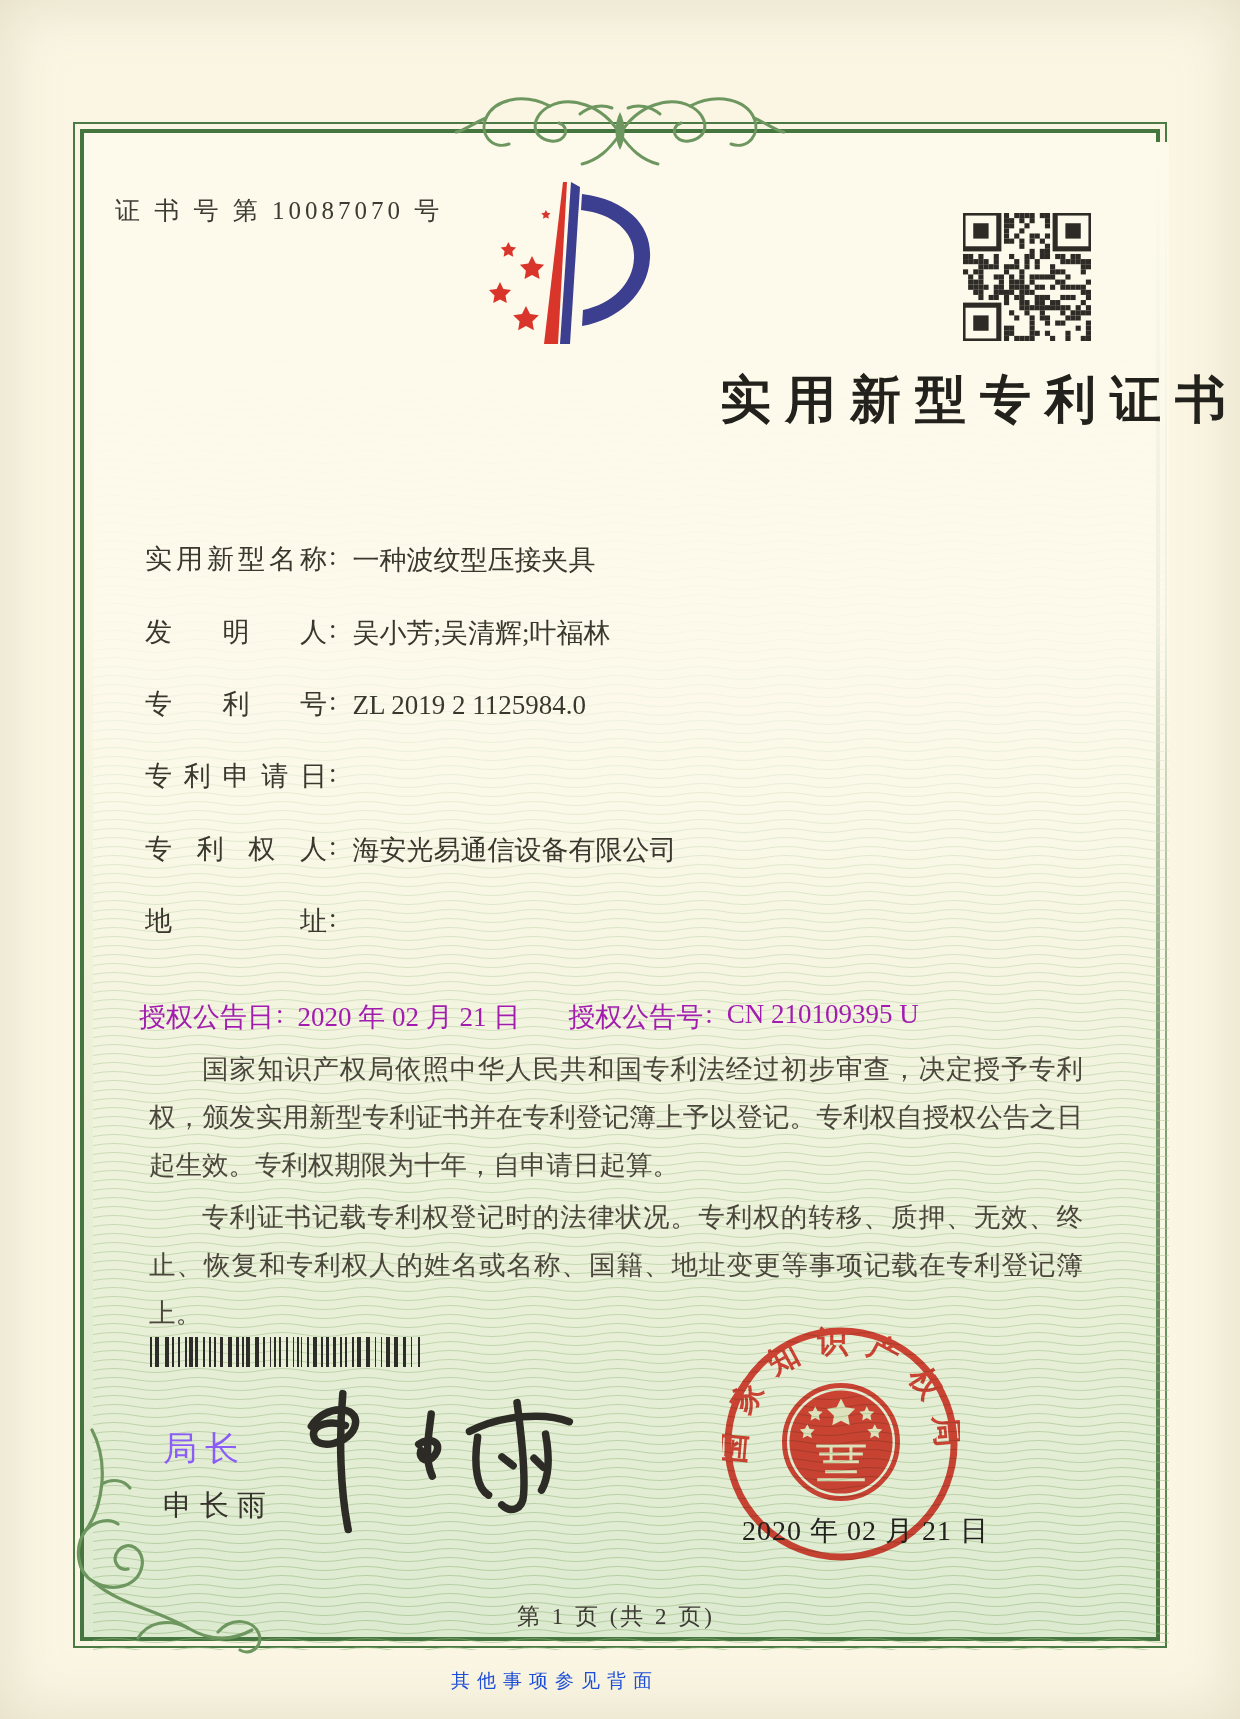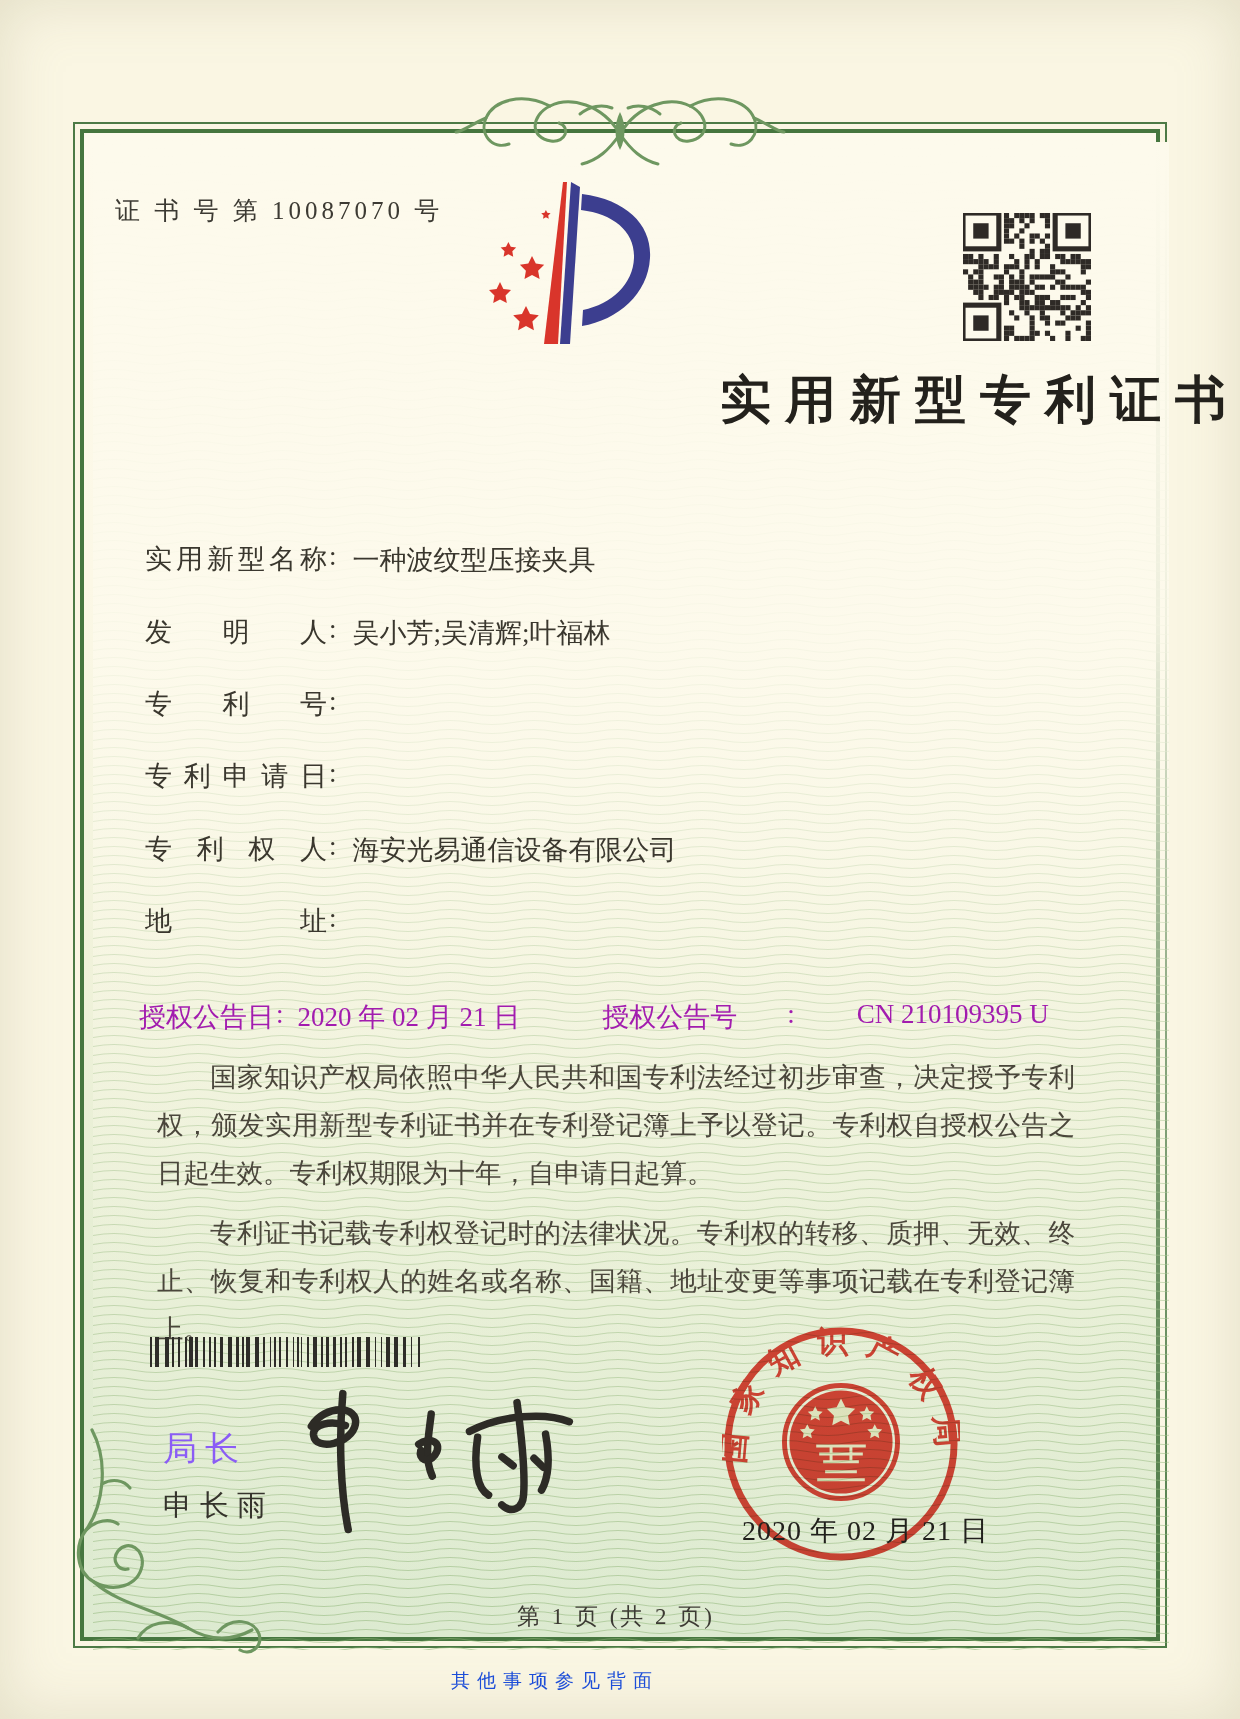--- a/index.html
+++ b/index.html
@@ -29,26 +29,26 @@
     font-size:51px;font-weight:bold;letter-spacing:14px;color:#23211c;
   }
   
   .f-row{position:absolute;left:145px;font-size:27px;display:flex;align-items:flex-start;color:#3a372e;}
   .f-label{display:inline-block;width:182px;text-align:justify;text-align-last:justify;flex:none;}
   .f-colon{flex:none;margin:0 16px 0 2px;}
   .f-value{white-space:pre-line;line-height:1.45;}
   .row1{top:541px}.row2{top:614px}.row3{top:686px}.row4{top:758px}.row5{top:831px}.row6{top:903px}
   .grant-row{position:absolute;left:139px;top:999px;width:950px;font-size:27px;display:flex;color:#a21caf;}
   .grant-pair{display:flex;}
-  .grant-pair.right{margin-left:82px;gap:48px;}
+  .grant-pair.right{margin-left:48px;}
   .g-colon{margin:0 14px 0 2px;}
   
   .paras{position:absolute;left:145px;width:942px;top:1041px;font-size:26.5px;line-height:48px;
          text-align:justify;color:#4a463b;}
-  .paras p{margin:12px;text-indent:2em;}
+  .paras p{margin:4px;text-indent:2em;}
   
   .barcode{position:absolute;left:150px;top:1337px;width:270px;height:30px;}
   .signer-title{position:absolute;left:163px;top:1426px;font-size:34px;letter-spacing:8px;color:#8b5cf6;}
   .signer-name{position:absolute;left:163px;top:1486px;font-size:29px;letter-spacing:8px;color:#35332c;}
   .signature{position:absolute;left:282px;top:1378px;width:310px;height:165px;transform:rotate(-1deg);}
   .seal{position:absolute;left:722px;top:1325px;width:238px;height:238px;opacity:.93;mix-blend-mode:multiply;}
   .seal-date{position:absolute;left:742px;top:1512px;width:230px;font-size:28px;color:#21201c;
              letter-spacing:1px;z-index:5;white-space:nowrap;}
   .page-info{position:absolute;left:415px;top:1601px;width:300px;text-align:right;
              font-size:23px;letter-spacing:3px;color:#3c3a33;}
@@ -353,20 +353,21 @@
     <span class="f-value">一种波纹型压接夹具</span>
 </div>
 <div class="f-row row2">
   <span class="f-label">发明人</span>
     <span class="f-colon">:</span>
     <span class="f-value">吴小芳;吴清辉;叶福林</span>
 </div>
 <div class="f-row row3">
   <span class="f-label">专利号</span>
     <span class="f-colon">:</span>
+    <span class="f-value">ZL 2019 2 1125984.0</span>
 </div>
 <div class="f-row row4">
   <span class="f-label">专利申请日</span>
     <span class="f-colon">:</span>
 </div>
 <div class="f-row row5">
   <span class="f-label">专利权人</span>
     <span class="f-colon">:</span>
     <span class="f-value">海安光易通信设备有限公司</span>
 </div>

